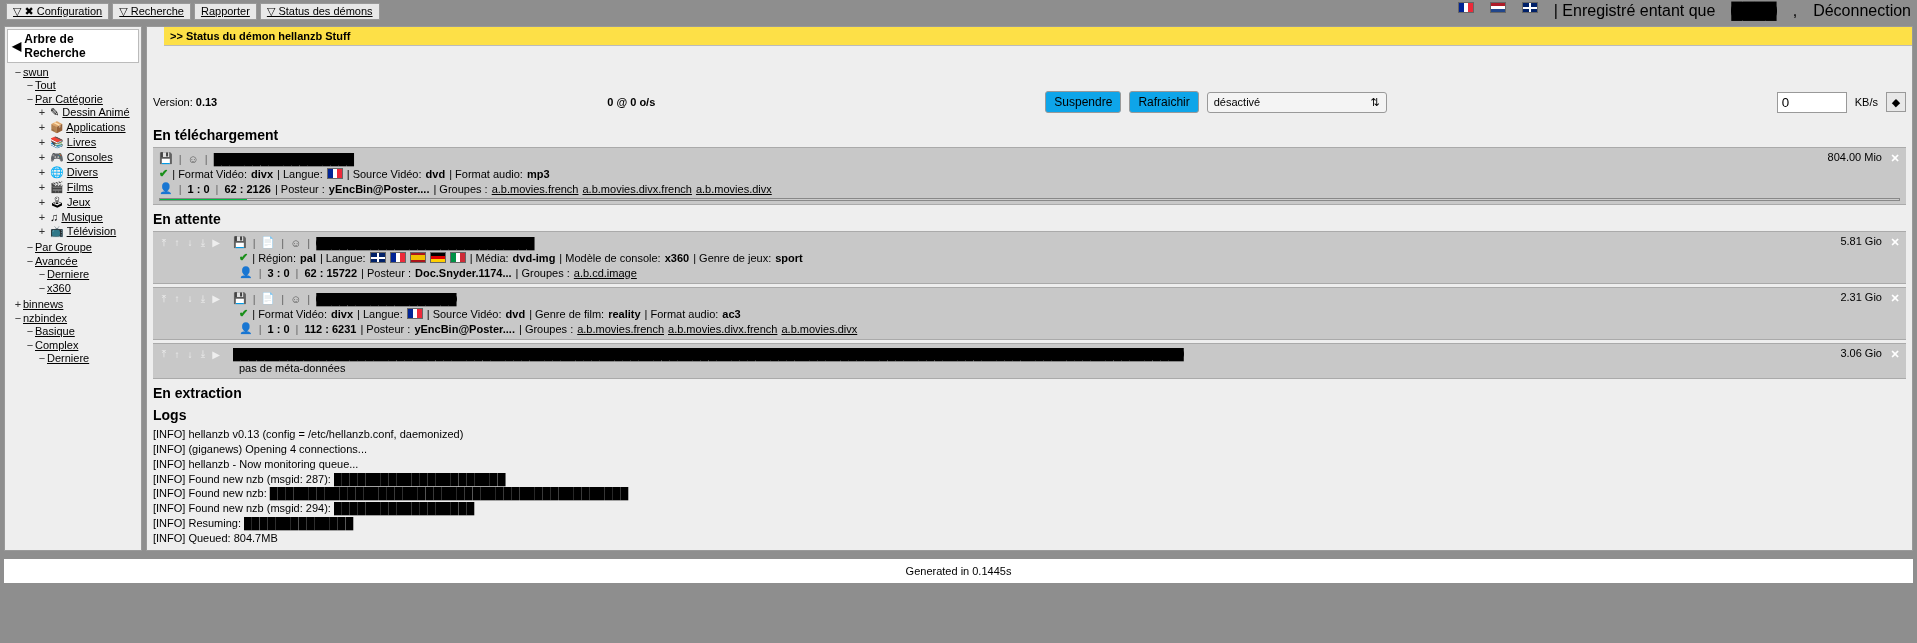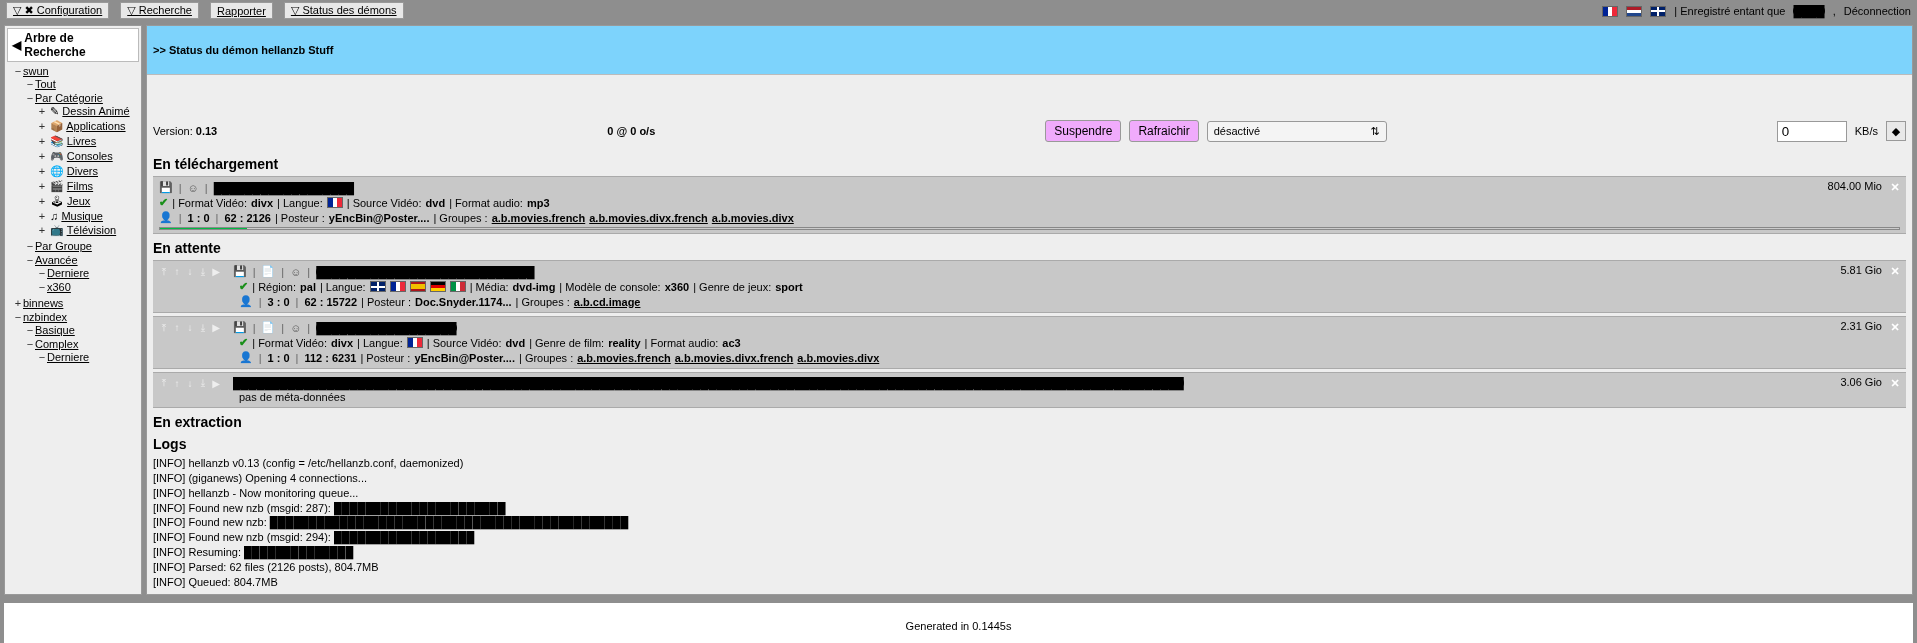--- a/index.html
+++ b/index.html
@@ -9,30 +9,30 @@
   background: #8e8e8e;
   color: #000;
 }
 .topbar {
   background: #8e8e8e;
   padding: 2px 6px;
   display: flex;
   justify-content: space-between;
   align-items: center;
 }
-.topbar-left { display: flex; gap: 11px; }
+.topbar-left { display: flex; gap: 3px; }
 .menu-btn {
   background: #e8e8e8;
   border: 1px solid #999;
   padding: 1px 6px;
   font-size: 11px;
   cursor: pointer;
   text-decoration: underline;
 }
-.topbar-right { display: flex; gap: 8px; align-items: flex-end; font-size:11px; }
+.topbar-right { display: flex; gap: 16px; align-items: flex-start; font-size:16px; }
 .flag {
   width: 16px;
   height: 11px;
   display: inline-block;
   border: 1px solid #666;
 }
 .flag-fr { background: linear-gradient(to right, #002395 33%, #fff 33% 66%, #ed2939 66%); }
 .flag-nl { background: linear-gradient(to bottom, #ae1c28 33%, #fff 33% 66%, #21468b 66%); }
 .flag-en {
   background: #012169;
@@ -72,30 +72,31 @@
   gap:3px;
 }
 .tree { padding: 2px 0 2px 6px; list-style:none; }
 .tree li { padding: 1px 0; white-space:nowrap; }
 .tree ul { padding-left: 12px; list-style:none; }
 .tree .t-link { text-decoration: underline; cursor:pointer; }
 .tree .pm { display:inline-block; width:10px; text-align:center; color:#333; }
 
 .main { flex:1; background:#eeeeee; border:1px solid #999; min-width:0; }
 .main-header {
-  background:#7dd3fc;
+  background:#fde047;
   border-bottom:1px solid #bbb;
-  padding: 18px 6px;
+  padding: 3px 6px;
   font-weight:bold;
+  margin-left:17px;
 }
 .main-body { padding: 4px 6px; }
 .version-row { display:flex; justify-content:space-between; align-items:center; padding:4px 0 8px;margin-top:37px; }
 .ctlgroup { display:flex; gap:8px; align-items:center; }
 .ctl-btn {
-  background:#f0abfc;
+  background:#0ea5e9;
   border:1px solid #999;
   border-radius:3px;
   padding: 3px 8px;
   font-size:12px;
   cursor:pointer;
 }
 .select {
   background:#f4f4f4;
   border:1px solid #999;
   border-radius:3px;
@@ -131,42 +132,42 @@
 .item .row { display:flex; align-items:center; gap:4px; flex-wrap:wrap; padding:1px 0; }
 .item .size { position:absolute; right:24px; top:3px; font-size:11px; }
 .item .close {
   position:absolute; right:4px; top:3px;
   color:#fff; cursor:pointer; width:14px;height:14px;
   display:flex;align-items:center;justify-content:center;
   font-weight:bold;
 }
 .sep { color:#666; padding:0 2px; }
 .bold { font-weight:bold; }
-.grp { font-weight:bold; text-decoration:underline; }
+.grp { font-weight:normal; text-decoration:underline; }
 .dl-bar {
   height:3px;
   background:linear-gradient(to right,#0b4 5%, #ccc 5%);
   border:1px solid #888;
   margin-top:2px;
 }
 .queue-handles { display:flex; gap:3px; margin-right:8px; }
 .qh { width:10px;height:10px; display:inline-flex;align-items:center;justify-content:center; font-size:10px; color:#eee; cursor:pointer; }
 .i-check { color:#1a8f1a; font-weight:bold; }
 .i-disk { color:#555; }
 .i-face { color:#555; }
 .i-doc { color:#555; }
 .i-person { color:#555; }
 
 .logs { font-size:11px; line-height:1.35; margin-top:4px; }
 .logs div { white-space:nowrap; }
 
 .footer {
   background:#fff;
   text-align:center;
-  padding:17px;
+  padding:6px;
   margin:4px;
   font-size:11px;
 }
 </style>
 </head>
 <body>
 
 <div class="topbar">
   <div class="topbar-left">
     <button class="menu-btn">▽ ✖ Configuration</button>
@@ -415,21 +416,20 @@
 
       <h3 class="sect">Logs</h3>
       <div class="logs" id="log-container">
           <div>[INFO] hellanzb v0.13 (config = /etc/hellanzb.conf, daemonized)</div>
           <div>[INFO] (giganews) Opening 4 connections...</div>
           <div>[INFO] hellanzb - Now monitoring queue...</div>
           <div>[INFO] Found new nzb (msgid: 287): ██████████████████████</div>
           <div>[INFO] Found new nzb: ██████████████████████████████████████████████</div>
           <div>[INFO] Found new nzb (msgid: 294): ██████████████████</div>
           <div>[INFO] Resuming: ██████████████</div>
-          <div>[INFO] Parsed: 62 files (2126 posts), 804.7MB</div>
           <div>[INFO] Queued: 804.7MB</div>
         </div>
 
     </div>
   </div>
 
 </div>
 
 <div class="footer">Generated in 0.1445s</div>
 

